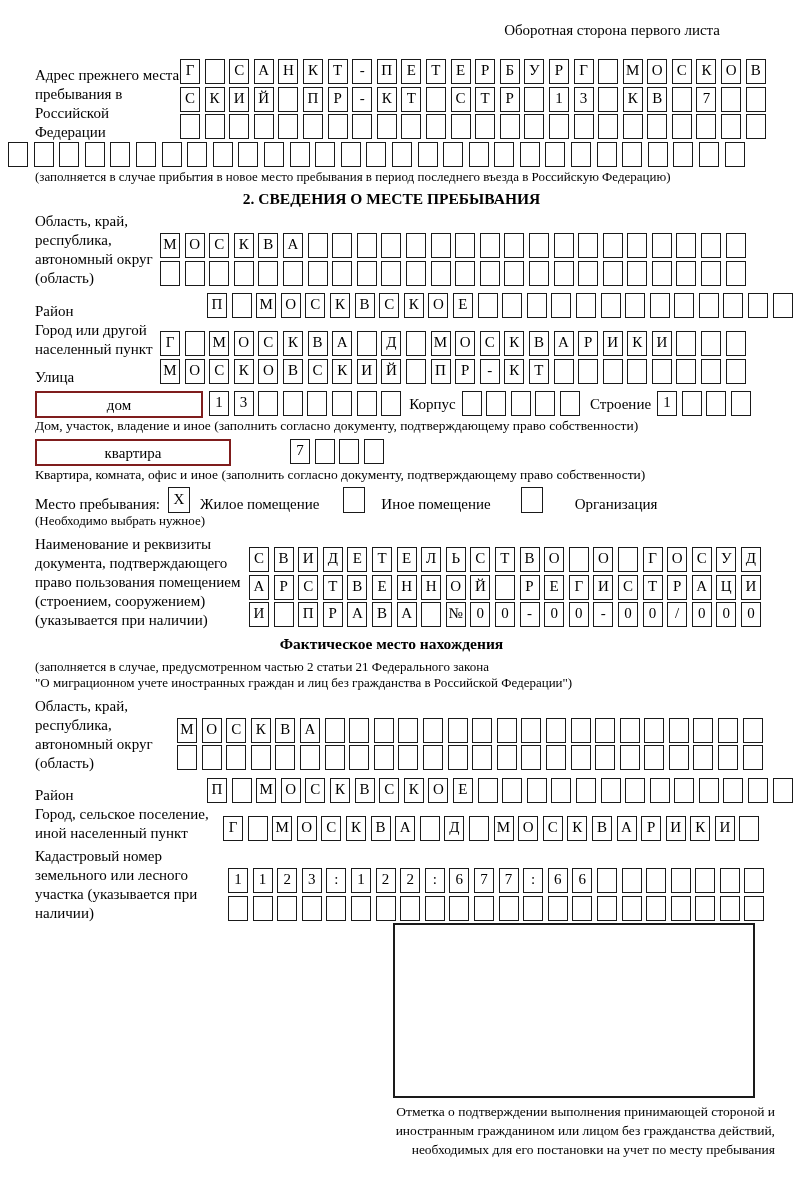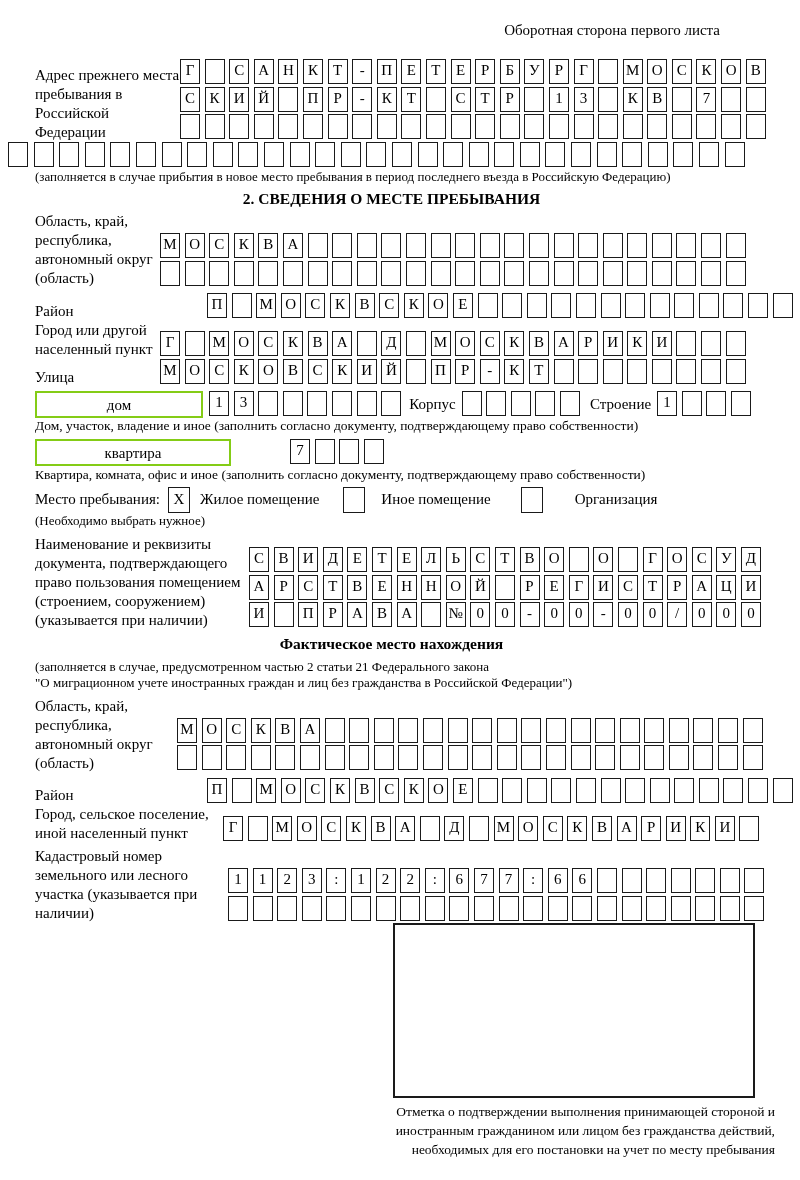--- a/index.html
+++ b/index.html
@@ -31,29 +31,29 @@
 
   .note { font-size:13px; line-height:16px; }
   .note.center { text-align:left; }
   .cap { font-size:13.5px; line-height:16px; margin-bottom:0; }
 
   .sec-title { text-align:center; font-weight:bold; font-size:15.5px; line-height:20px; }
   .mt2{margin-top:5px;gap:47px;} .mt3{margin-top:3px;} .mt4{margin-top:4px;} .mt6{margin-top:6px;} .mt20{margin-top:20px;}
 
   .inline-row { display:flex; align-items:flex-start; }
   .label-box {
-    flex:none; height:27px; border:2px solid #84cc16;
+    flex:none; height:27px; border:2px solid #7f1d1d;
     text-align:center; font-size:15px; line-height:24px;
   }
   .house-label-box { width:168px; margin-right:6px; }
   .apt-label-box { width:196px; margin-right:12px; }
   .inline-label { font-size:15px; line-height:26px; flex:none;text-align:center; }
   .ml6{margin-left:6px;} .ml8{margin-left:8px;} .ml10{margin-left:10px;}
 
-  .stay-row { display:flex; align-items:center; font-size:15px; }
+  .stay-row { display:flex; align-items:flex-end; font-size:15px; }
   .checkbox {
     flex:none; width:22px; height:26px; border:1.8px solid #1a1a1a;
     text-align:center; font-size:15px; line-height:23px;
   }
   .stay-note { width:600px; }
 
   .confirm { margin-left:355px; width:385px; }
   .confirm-box { width:362px; height:175px; border:2px solid #1a1a1a; margin-left:3px; background:#fff; }
   .confirm-caption { margin-top:4px; width:385px; text-align:right; font-size:13.5px; line-height:19px; }
 </style>

